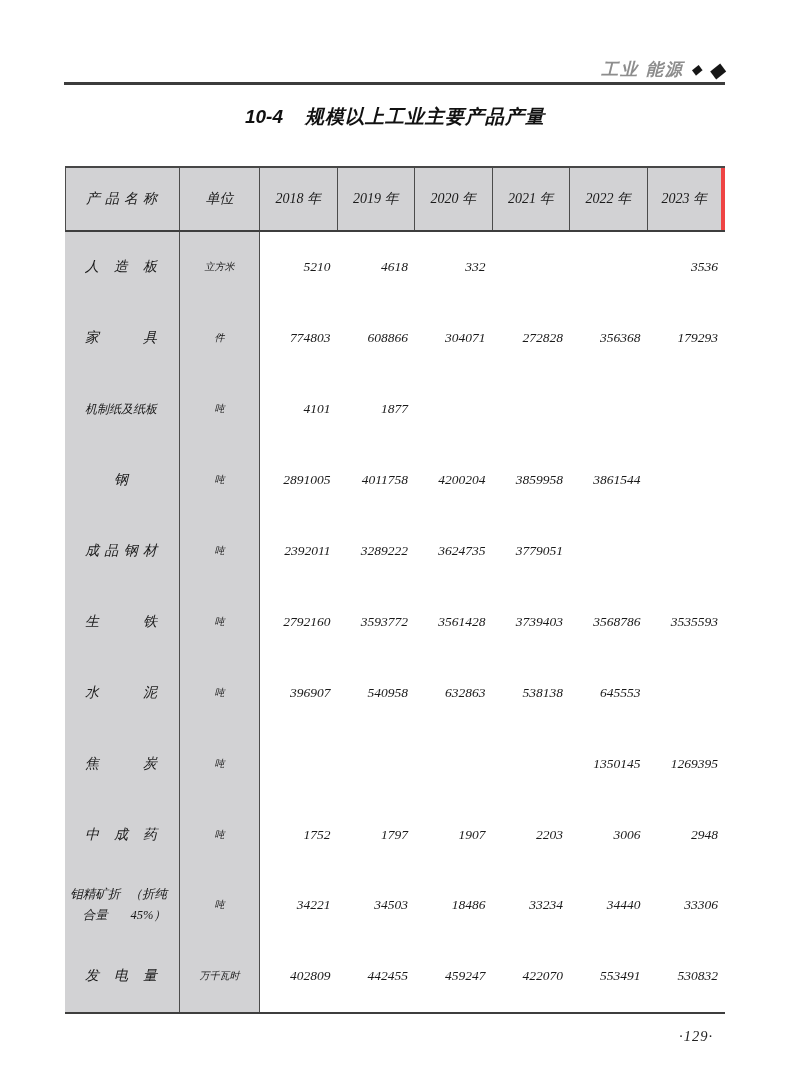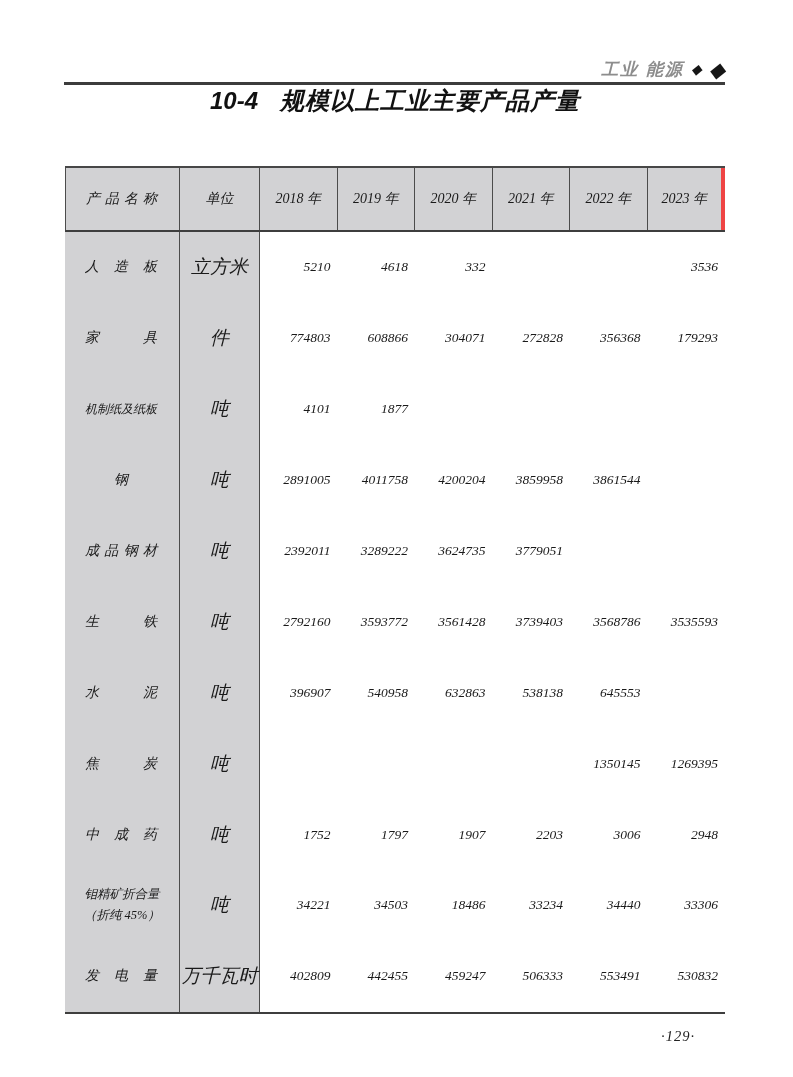--- a/index.html
+++ b/index.html
@@ -23,23 +23,23 @@
     font-family: "Liberation Sans", sans-serif;
   }
   .band .label { color: #8d8d8d; font-weight: bold; font-size: 17px; letter-spacing: 2px; }
   .band .d { color: #161616; line-height: 1; }
   .band .d.small { font-size: 14px; }
   .band .d.big { font-size: 21px; }
   .rule { position: absolute; top: 82px; left: 64px; width: 661px; height: 3px; background: #3c3c3c; }
 
   
   .title {
-    position: absolute; top: 85px; left: 65px; width: 660px; margin: 0;
+    position: absolute; top: 104px; left: 65px; width: 660px; margin: 0;
     text-align: center; font-family: "Liberation Sans", sans-serif;
-    font-size: 24px; font-weight: bold; letter-spacing: 1px; color: #111;
+    font-size: 19px; font-weight: bold; letter-spacing: 1px; color: #111;
   }
   .title .num { margin-right: 22px; letter-spacing: 0; }
 
   
   .table { position: absolute; top: 166px; left: 65px; width: 660px; }
   .grid-row { display: grid; grid-template-columns: 115px 80px repeat(6, 77.5px); }
   .thead {
     height: 66px; background: #d2d2d4;
     border-top: 2px solid #474747; border-bottom: 2.5px solid #3e3e3e;
   }
@@ -53,35 +53,35 @@
 
   .tbody { border-bottom: 2.5px solid #3e3e3e; }
   .trow { height: 70.9px; }
   .cell.name {
     background: #d2d2d4; border-right: 1.5px solid #4c4c4c;
     display: flex; align-items: center; justify-content: space-between;
     padding: 0 22px 0 20px; font-size: 14px;
   }
   .cell.name.center { justify-content: center; }
   .cell.name.twoline {
-    flex-direction: column; justify-content: center;
+    justify-content: center;
     padding: 0 4px; font-size: 12.5px; line-height: 21px; text-align: center;
   }
   .cell.unit {
     background: #d2d2d4; border-right: 1.5px solid #4c4c4c;
-    display: flex; align-items: center; justify-content: center; font-size: 19px;
+    display: flex; align-items: center; justify-content: center; font-size: 10px;
   }
   .cell.val {
     display: flex; align-items: center; justify-content: flex-end;
     padding-right: 7px; font-size: 13.5px; background: #ffffff;
   }
 
   
   .pageno {
-    position: absolute; top: 1028px; right: 98px;
+    position: absolute; top: 1028px; right: 80px;
     font-size: 14.5px; letter-spacing: 1px; color: #222;
   }
 </style>
 </head>
 <body>
 
 <div class="page">
 
   <div class="band">
     <span class="label">工业 能源</span>
@@ -247,21 +247,21 @@
         <div class="trow grid-row">
           <div class="cell name">
             <span>发</span>
             <span>电</span>
             <span>量</span>
           </div>
           <div class="cell unit">万千瓦时</div>
           <div class="cell val">402809</div>
           <div class="cell val">442455</div>
           <div class="cell val">459247</div>
-          <div class="cell val">506333</div>
+          <div class="cell val">422070</div>
           <div class="cell val">553491</div>
           <div class="cell val">530832</div>
         </div>
       </div>
   </div>
 
   <div class="pageno">·129·</div>
 
 </div>
 

